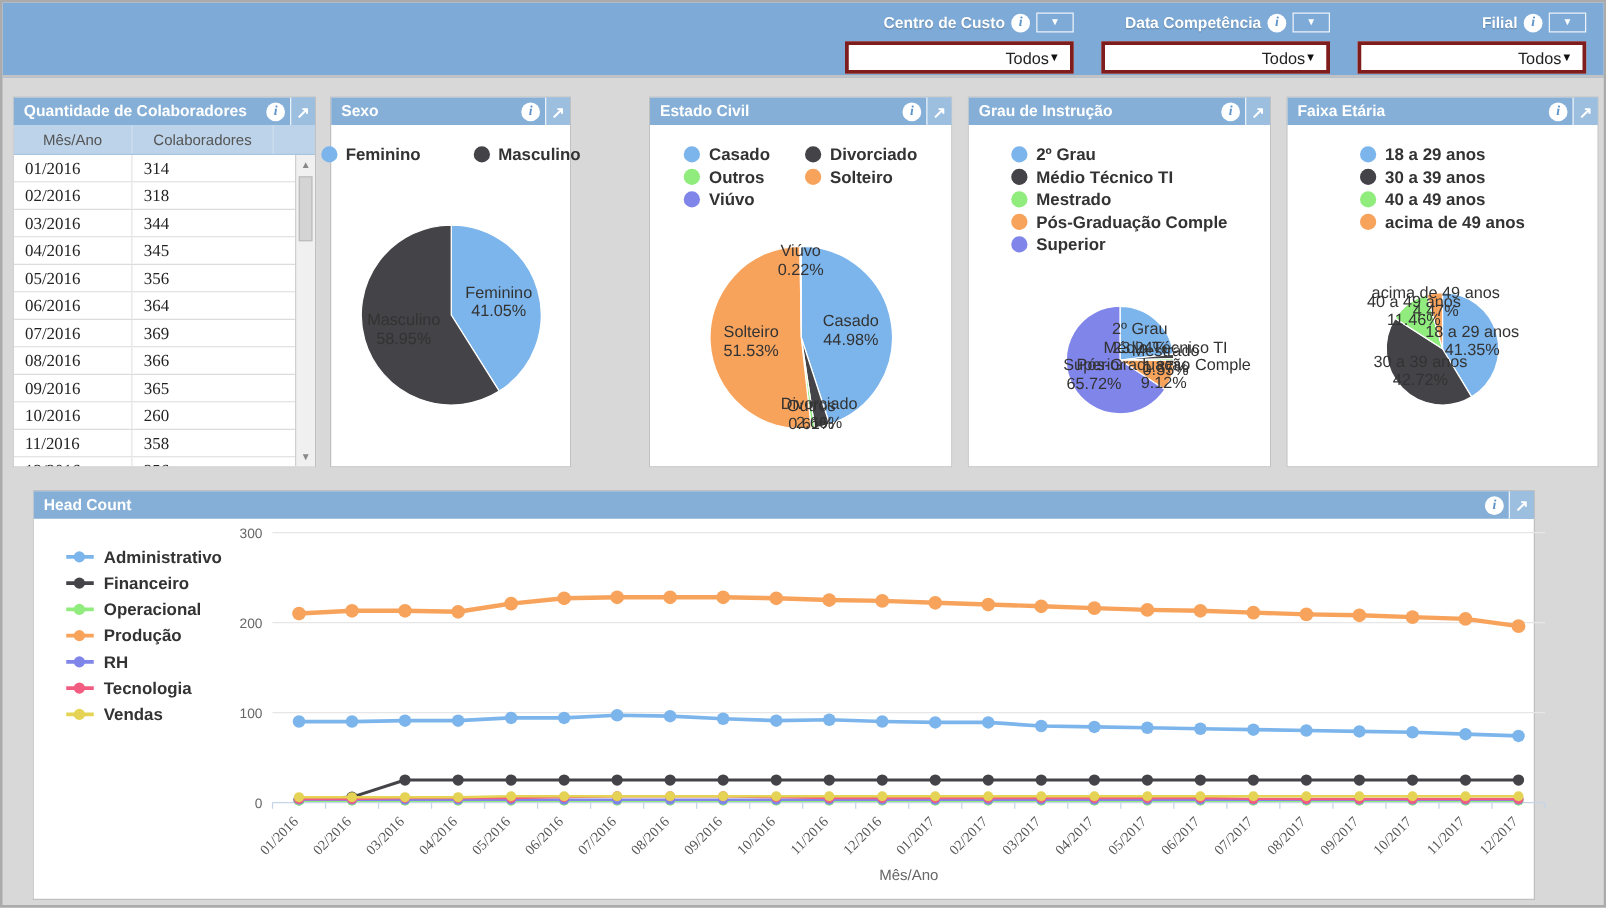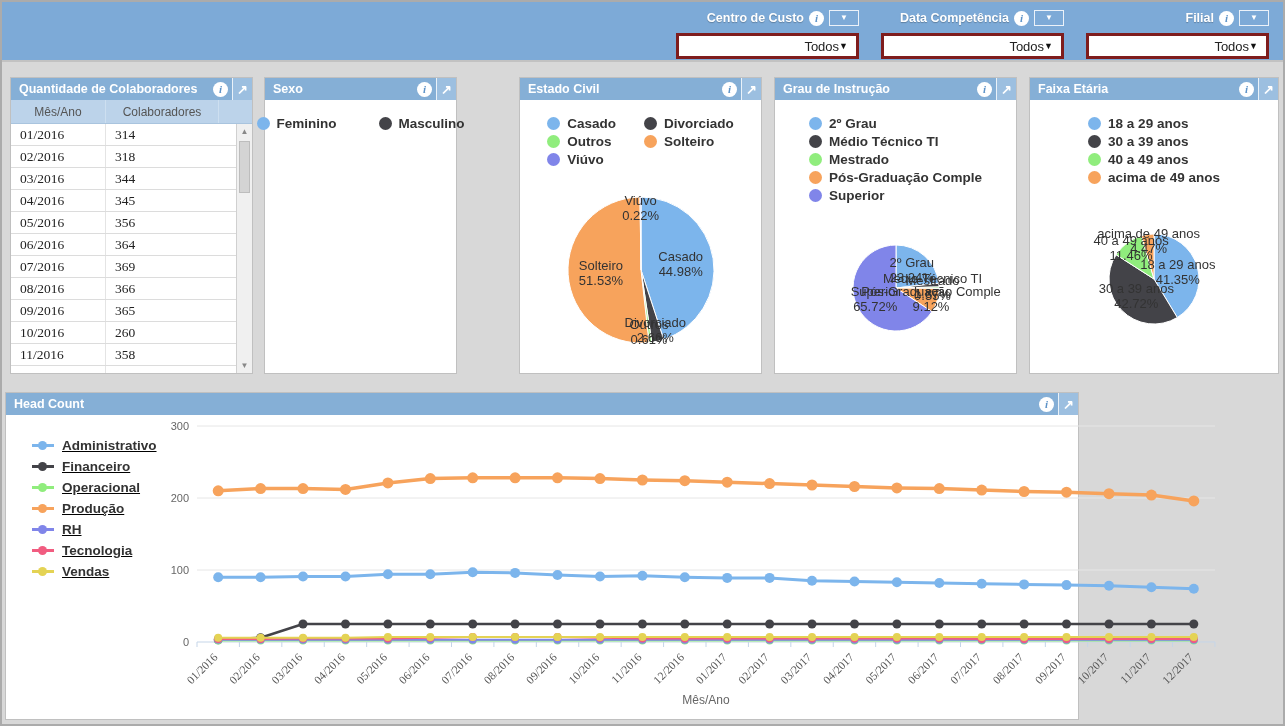--- a/index.html
+++ b/index.html
@@ -68,21 +68,21 @@
   .legend.one-col  { grid-template-columns:auto; }
   .lg-item { display:flex; align-items:center; gap:7px; cursor:pointer; }
   .lg-dot { width:13px; height:13px; border-radius:50%; flex:none; }
   .lg-txt { font-size:13.5px; font-weight:bold; color:#333; white-space:nowrap; }
   .pie-wrap { flex:1; display:flex; align-items:center; justify-content:center; }
   .pie-wrap svg { overflow:visible; }
   .pie-lbl { font-size:13px; fill:#333; }
 
   
   .hc-body { display:flex; height:calc(100% - 22px); }
-  .hc-legend { width:190px; padding:20px 0 0 26px;text-decoration:underline; }
+  .hc-legend { width:190px; padding:20px 0 0 26px; }
   .hc-item { display:flex; align-items:center; height:21px; cursor:pointer; }
   .hc-mark { position:relative; width:22px; height:3px; margin-right:8px; flex:none; }
   .hc-mark i { position:absolute; left:6px; top:-3px; width:9px; height:9px; border-radius:50%; display:block; }
   .hc-txt { font-size:13.5px; font-weight:bold; color:#333; }
   .hc-chart { flex:1; }
   .axis-x-lbl { font-family:"Liberation Serif", serif; font-size:11.5px; fill:#555; }
   .axis-y-lbl { font-size:11px; fill:#666; }
   .axis-title { font-size:12px; fill:#666; }
 </style>
 </head>
@@ -219,20 +219,28 @@
     <div class="pie-body">
       <div class="legend one-row">
           <div class="lg-item">
             <span class="lg-dot" style="background: rgb(124, 181, 236);"></span>
             <span class="lg-txt">Feminino</span>
           </div>
           <div class="lg-item">
             <span class="lg-dot" style="background: rgb(67, 67, 72);"></span>
             <span class="lg-txt">Masculino</span>
           </div>
+        </div>
+      <div class="pie-wrap">
+          <svg width="150" height="150">
+            <path d="M75,75 L75.00,3.00 A72,72 0 0 1 113.39,135.91 Z" fill="#7cb5ec" stroke="#fff" stroke-width="1"></path>
+            <path d="M75,75 L113.39,135.91 A72,72 0 1 1 75.00,3.00 Z" fill="#434348" stroke="#fff" stroke-width="1"></path>
+            <text x="113.0" y="61.0" text-anchor="middle" class="pie-lbl"><tspan x="113.0" dy="0">Feminino</tspan><tspan x="113.0" dy="15">41.05%</tspan></text>
+            <text x="37.0" y="83.0" text-anchor="middle" class="pie-lbl"><tspan x="37.0" dy="0">Masculino</tspan><tspan x="37.0" dy="15">58.95%</tspan></text>
+          </svg>
         </div>
     </div>
   </div>
 
   <div class="panel" style="left:517px;top:75px;width:243px;height:297px">
     <div class="ptitle">
       <span>Estado Civil</span>
         <span class="sp"></span>
       <span class="t-info">i</span>
       <span class="t-exp">↗</span>
@@ -358,21 +366,21 @@
             <path d="M48,48 L35.53,4.76 A45,45 0 0 1 48.00,3.00 Z" fill="#f7a35c" stroke="#fff" stroke-width="1"></path>
             <text x="71.8" y="38.4" text-anchor="middle" class="pie-lbl"><tspan x="71.8" dy="0">18 a 29 anos</tspan><tspan x="71.8" dy="15">41.35%</tspan></text>
             <text x="30.3" y="62.3" text-anchor="middle" class="pie-lbl"><tspan x="30.3" dy="0">30 a 39 anos</tspan><tspan x="30.3" dy="15">42.72%</tspan></text>
             <text x="25.1" y="14.3" text-anchor="middle" class="pie-lbl"><tspan x="25.1" dy="0">40 a 49 anos</tspan><tspan x="25.1" dy="15">11.46%</tspan></text>
             <text x="42.6" y="7.1" text-anchor="middle" class="pie-lbl"><tspan x="42.6" dy="0">acima de 49 anos</tspan><tspan x="42.6" dy="15">4.47%</tspan></text>
           </svg>
         </div>
     </div>
   </div>
 
-  <div class="panel" style="left:3px;top:390px;width:1074px;height:328px">
+  <div class="panel" style="left:24px;top:390px;width:1202px;height:328px">
     <div class="ptitle">
       <span>Head Count</span>
         <span class="sp"></span>
       <span class="t-info">i</span>
       <span class="t-exp">↗</span>
     </div>
     <div class="hc-body">
       <div class="hc-legend" id="hc-legend">
           <div class="hc-item">
             <span class="hc-mark" style="background: rgb(124, 181, 236);">

